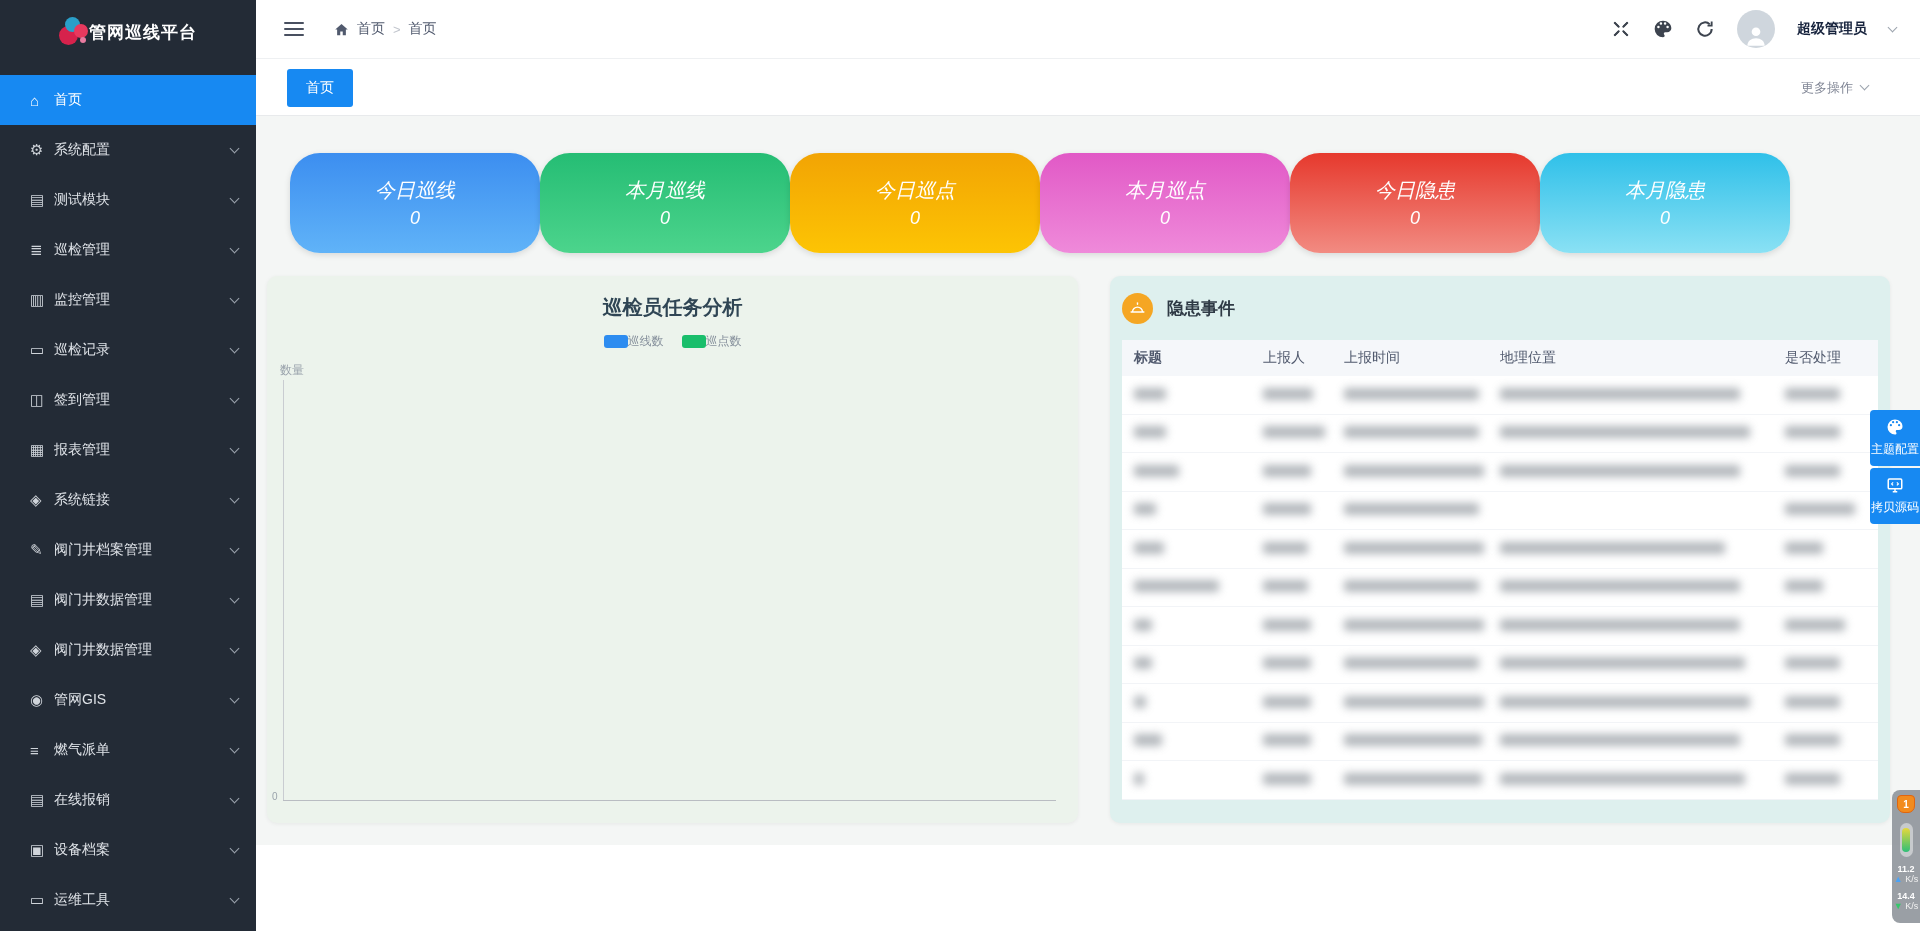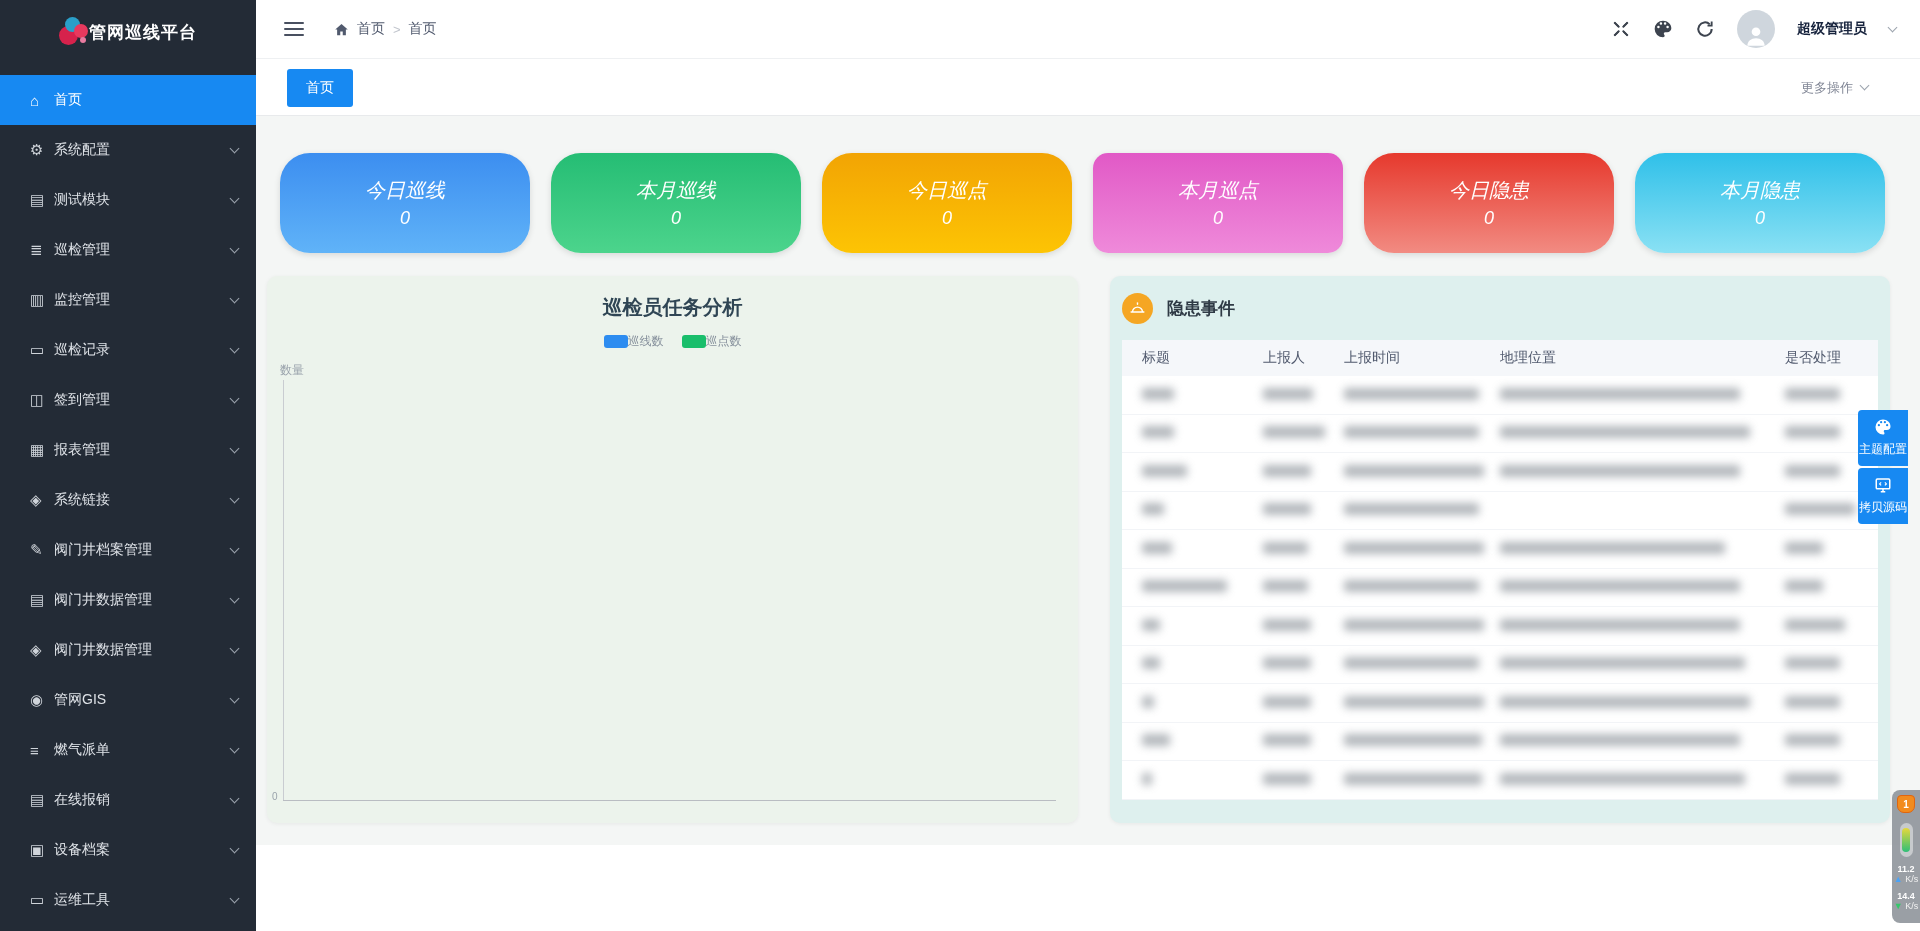--- a/index.html
+++ b/index.html
@@ -37,21 +37,21 @@
   .avatar { width:38px; height:38px; border-radius:50%; background:#cfd6dd; display:flex; align-items:flex-end; justify-content:center; overflow:hidden; cursor:pointer; }
   .user-name { font-size:14px; color:#17233d; font-weight:bold; cursor:pointer; }
 
   #tabbar { position:absolute; left:0; top:60px; width:1664px; height:56px; background:#fff; border-bottom:1px solid #e8eaec; display:flex; align-items:center; }
   .tab-active { margin-left:31px; width:66px; height:38px; background:#1789f2; color:#fff; font-size:14px; border:none; border-radius:3px; cursor:pointer; }
   .more-ops { margin-left:auto; margin-right:52px; display:flex; align-items:center; gap:8px; color:#808695; font-size:13px; cursor:pointer; }
 
   #content { position:absolute; left:0; top:116px; width:1664px; height:729px; background:#f4f6f5; }
 
   
-  #cards { position:absolute; left:24px; top:37px; width:1612px; display:flex; gap:21px; }
+  #cards { position:absolute; left:34px; top:37px; width:1612px; display:flex; }
   .stat-card { width:250px; height:100px; border-radius:30px; color:#fff; font-style:italic; display:flex; flex-direction:column; align-items:center; justify-content:center; gap:4px; box-shadow:0 2px 6px rgba(0,0,0,.12); cursor:pointer; }
   .stat-card .sc-label { font-size:20px; }
   .stat-card .sc-value { font-size:18px; }
 
   
   #task-panel { position:absolute; left:11px; top:160px; width:811px; height:547px; background:#ecf3ec; border-radius:10px; box-shadow:0 1px 4px rgba(0,0,0,.06); }
   .task-title { text-align:center; padding-top:18px; font-size:20px; font-weight:bold; color:#2f4554; }
   .legend-row { display:flex; justify-content:center; align-items:center; gap:18px; margin-top:12px; }
   .legend-item { display:flex; align-items:center; font-size:12px; color:#86909c; cursor:pointer; }
   .legend-swatch { width:24px; height:13px; border-radius:3px; }
@@ -61,25 +61,25 @@
   .origin-0 { position:absolute; left:5px; top:515px; font-size:10px; color:#9aa3ac; }
 
   #hazard-panel { position:absolute; left:854px; top:160px; width:780px; height:547px; background:#def0ee; border-radius:10px; box-shadow:0 1px 4px rgba(0,0,0,.06); }
   .hz-head { display:flex; align-items:center; gap:14px; padding:10px 0 0 12px; height:54px; }
   .hz-icon { width:31px; height:31px; border-radius:50%; background:#f5a623; color:#fff; display:flex; align-items:center; justify-content:center; }
   .hz-title { font-size:17px; color:#2f3a45; font-weight:bold; }
   .hz-table { position:absolute; left:12px; top:64px; width:756px; height:460px; background:#fff; }
   .hz-tr { display:flex; align-items:center; }
   .hz-thead { height:36px; background:#f5f7fa; color:#515a6e; font-size:14px; }
   .hz-row { height:38.5px; border-bottom:1px solid #f2f4f7; }
-  .c1{ width:141px; padding-left:20px;} .c2{width:81px;} .c3{width:156px;} .c4{width:285px;} .c5{flex:1;}
+  .c1{ width:141px; padding-left:12px;font-weight:bold;} .c2{width:81px;} .c3{width:156px;} .c4{width:285px;} .c5{flex:1;}
   .redact { display:inline-block; height:12px; border-radius:2px; background:#9aa0a6; filter:blur(4px); opacity:.75; }
 
   
-  .side-tool { position:absolute; right:12px; width:50px; height:56px; background:#1789f2; color:#fff; border-radius:4px 0 0 4px; display:flex; flex-direction:column; align-items:center; justify-content:center; gap:5px; font-size:12px; cursor:pointer; z-index:9; }
+  .side-tool { position:absolute; right:0; width:50px; height:56px; background:#1789f2; color:#fff; border-radius:4px 0 0 4px; display:flex; flex-direction:column; align-items:center; justify-content:center; gap:5px; font-size:12px; cursor:pointer; z-index:9; }
   #tool-theme { top:410px; }
   #tool-copy { top:468px; }
   .side-tool svg { width:18px; height:18px; }
 
   
   #corner-widget { position:absolute; right:0; top:790px; width:28px; height:133px; background:rgba(140,146,152,.88); border-radius:8px 0 0 8px; display:flex; flex-direction:column; align-items:center; padding-top:5px; gap:4px; z-index:10; }
   .shield { width:18px; height:18px; background:#f28b1e; border:1.5px solid #e0650f; border-radius:4px 4px 7px 7px; color:#fff; font-size:10px; font-weight:bold; display:flex; align-items:center; justify-content:center; }
   .gauge-outer { width:13px; height:34px; background:rgba(255,255,255,.45); border-radius:7px; display:flex; align-items:center; justify-content:center; margin-top:6px; }
   .gauge-inner { width:8px; height:24px; border-radius:4px; background:linear-gradient(to bottom,#e6d83c,#2fbf77); }
   .speed { margin-top:3px; text-align:center; color:#fff; font-size:9px; font-weight:bold; line-height:10px; }
@@ -246,21 +246,21 @@
             <span class="sc-value">0</span>
           </div>
           <div class="stat-card" style="background: linear-gradient(rgb(37, 189, 116), rgb(76, 212, 140));">
             <span class="sc-label">本月巡线</span>
             <span class="sc-value">0</span>
           </div>
           <div class="stat-card" style="background: linear-gradient(rgb(242, 164, 4), rgb(253, 196, 4));">
             <span class="sc-label">今日巡点</span>
             <span class="sc-value">0</span>
           </div>
-          <div class="stat-card" style="background: linear-gradient(rgb(225, 89, 198), rgb(239, 138, 218)); border-radius: 15px;">
+          <div class="stat-card" style="background: linear-gradient(rgb(225, 89, 198), rgb(239, 138, 218));">
             <span class="sc-label">本月巡点</span>
             <span class="sc-value">0</span>
           </div>
           <div class="stat-card" style="background: linear-gradient(rgb(230, 57, 45), rgb(242, 139, 130));">
             <span class="sc-label">今日隐患</span>
             <span class="sc-value">0</span>
           </div>
           <div class="stat-card" style="background: linear-gradient(rgb(47, 192, 233), rgb(138, 225, 244));">
             <span class="sc-label">本月隐患</span>
             <span class="sc-value">0</span>

